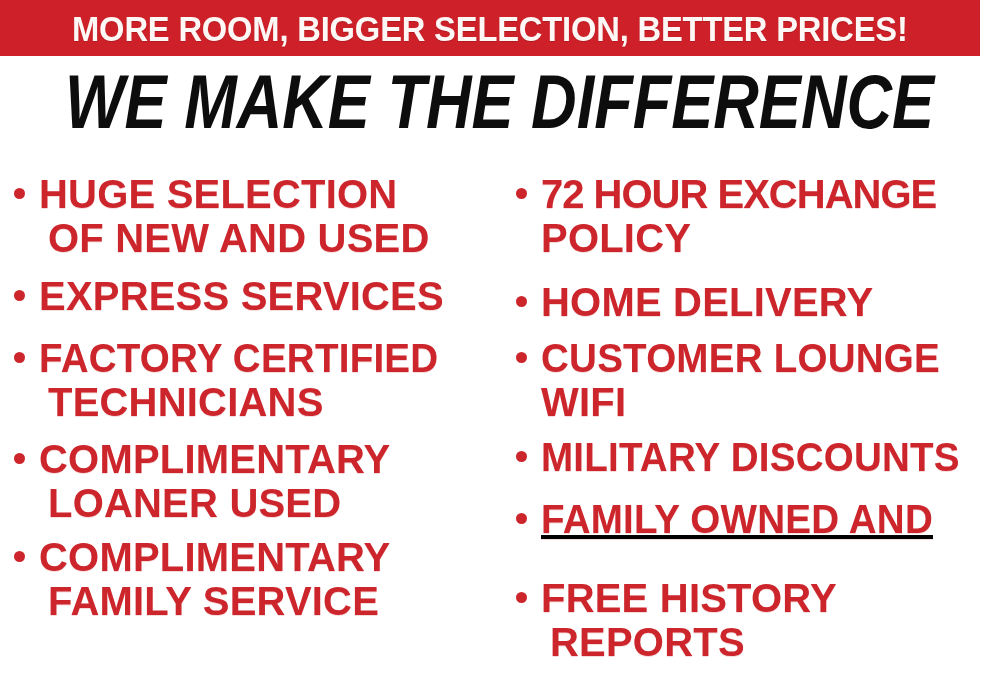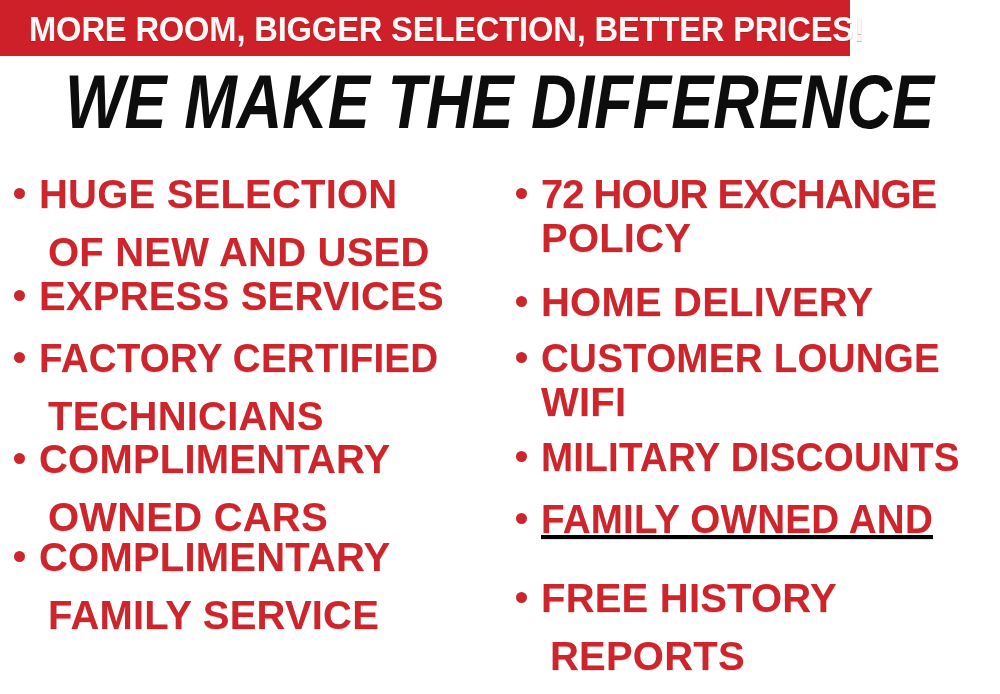--- a/index.html
+++ b/index.html
@@ -22,26 +22,26 @@
     height: 694px;
     background: #ffffff;
     overflow: hidden;
   }
 
   
   .banner {
     position: absolute;
     left: 0;
     top: 0;
-    width: 850px;
+    width: 980px;
     height: 56px;
     background: #cd2028;
     display: flex;
     align-items: center;
-    justify-content: flex-start;
+    justify-content: center;
     box-sizing: border-box;
   }
   .banner-text {
     color: #fdf7f5;
     font-family: "Liberation Sans", sans-serif;
     font-weight: bold;
     font-size: 35px;
     line-height: 35px;
     letter-spacing: -0.2px;
     white-space: nowrap;
@@ -113,21 +113,21 @@
     display: block;
     color: #cc262c;
     font-family: "Liberation Sans", sans-serif;
     font-weight: bold;
     font-size: 40px;
     line-height: 44px;
     letter-spacing: 0.2px;
     white-space: nowrap;
     text-shadow: 0 1px 0 rgba(200,60,60,0.18);
   }
-  .line.indent { padding-left: 9px; margin-top: 14px; }
+  .line.indent { padding-left: 9px; }
   .line.tight  { letter-spacing: -1.0px; }
   .line.squeeze { transform: scaleX(0.965); transform-origin: left center; }
 </style>
 </head>
 <body>
 
 <div id="poster">
 
   <div class="banner">
     <span class="banner-text">MORE ROOM, BIGGER SELECTION, BETTER PRICES!</span>
@@ -161,21 +161,21 @@
         <span class="lines">
           <span class="line squeeze">FACTORY CERTIFIED</span>
           <span class="line indent">TECHNICIANS</span>
         </span>
       </div>
 
       <div class="bullet-item" style="top:277px;">
         <span class="dot"></span>
         <span class="lines">
           <span class="line">COMPLIMENTARY</span>
-          <span class="line indent">OWNED CARS</span>
+          <span class="line indent">LOANER USED</span>
         </span>
       </div>
 
       <div class="bullet-item" style="top:375px;">
         <span class="dot"></span>
         <span class="lines">
           <span class="line">COMPLIMENTARY</span>
           <span class="line indent">FAMILY SERVICE</span>
         </span>
       </div>

